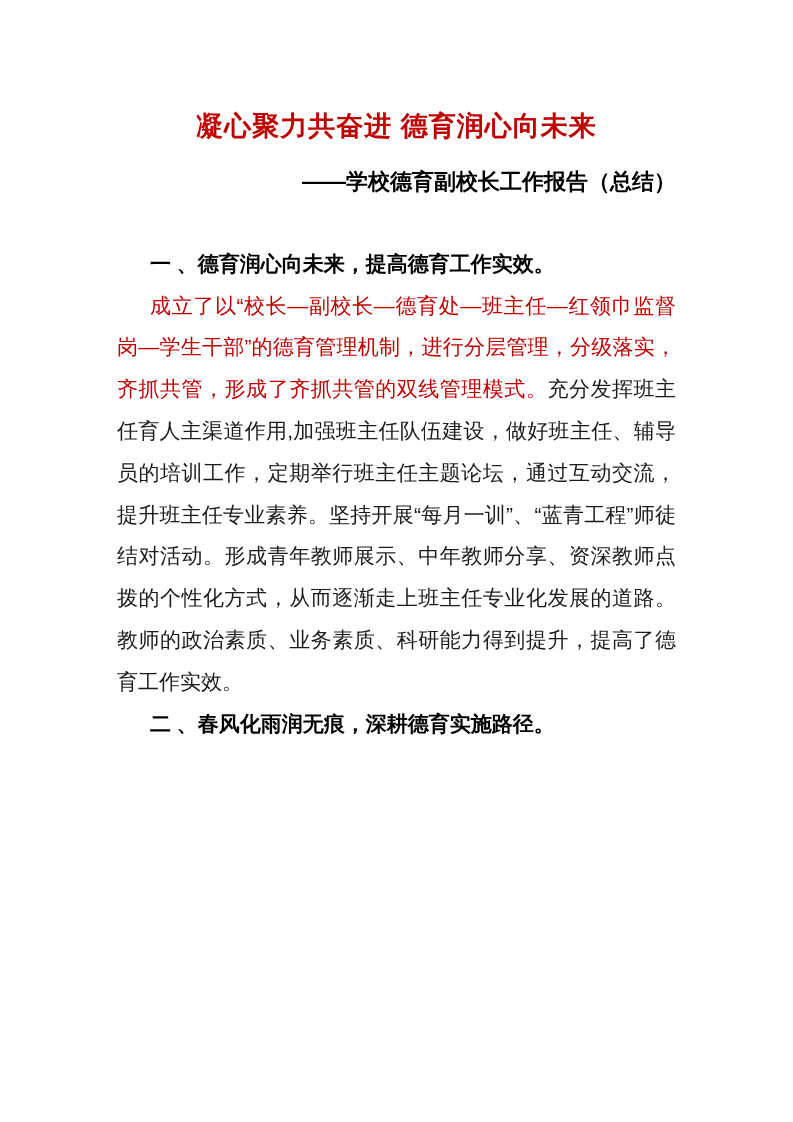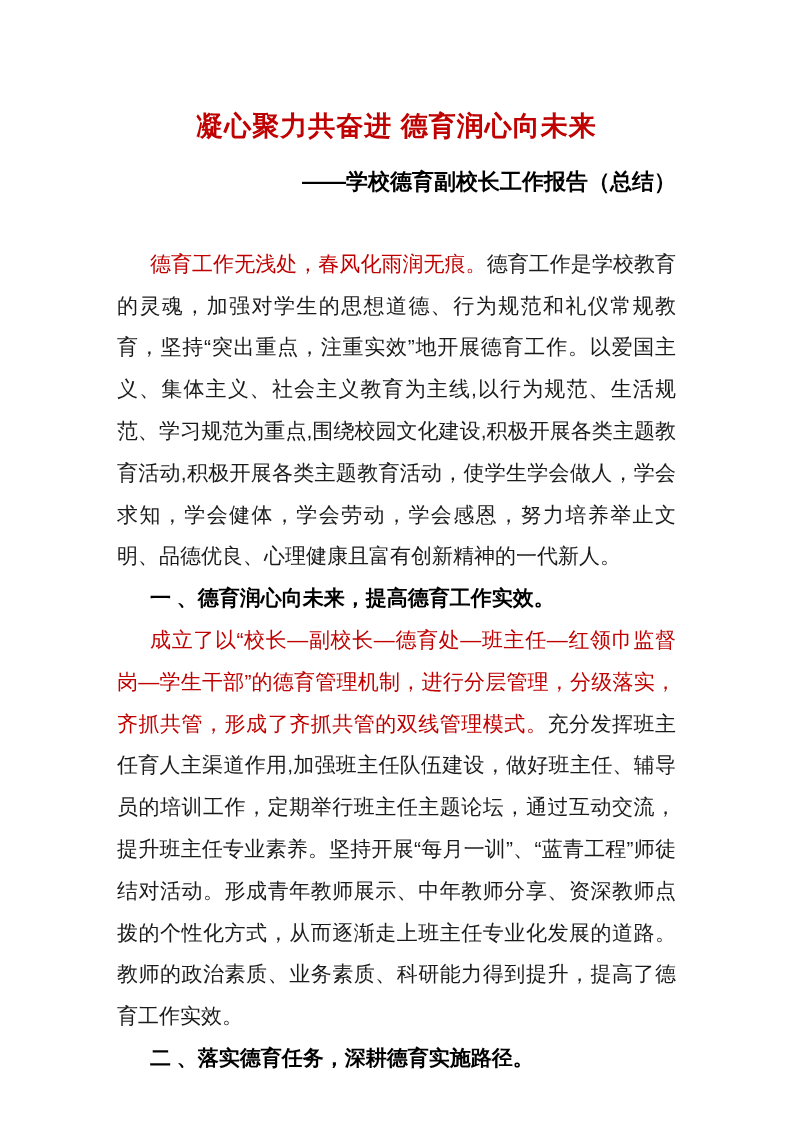--- a/index.html
+++ b/index.html
@@ -62,23 +62,22 @@
 <body>
 
 <div class="page">
 
   <h1 class="doc-title">凝心聚力共奋进 德育润心向未来</h1>
 
   <h2 class="doc-subtitle">——学校德育副校长工作报告（总结）</h2>
 
   <div class="doc-body">
 
-    <p class="para"><span class="red-text">德育工作无浅处，春风化雨润无痕。</span><span>德育工作是学校教育的灵魂，加强对学生的思想道德、行为规范和礼仪常规教育，坚持“突出重点，注重实效”地开展德育工作。以爱国主义、集体主义、社会主义教育为主线,以行为规范、生活规范、学习规范为重点,围绕校园文化建设,积极开展各类主题教育活动,积极开展各类主题教育活动，使学生学会做人，学会求知，学会健体，学会劳动，学会感恩，努力培养举止文明、品德优良、心理健康且富有创新精神的一代新人。</span></p>
 
     <p class="para heading">一 、德育润心向未来，提高德育工作实效。</p>
 
     <p class="para"><span class="red-text">成立了以“校长—副校长—德育处—班主任—红领巾监督岗—学生干部”的德育管理机制，进行分层管理，分级落实，齐抓共管，形成了齐抓共管的双线管理模式。</span><span>充分发挥班主任育人主渠道作用,加强班主任队伍建设，做好班主任、辅导员的培训工作，定期举行班主任主题论坛，通过互动交流，提升班主任专业素养。坚持开展“每月一训”、“蓝青工程”师徒结对活动。形成青年教师展示、中年教师分享、资深教师点拨的个性化方式，从而逐渐走上班主任专业化发展的道路。教师的政治素质、业务素质、科研能力得到提升，提高了德育工作实效。</span></p>
 
-    <p class="para heading">二 、落实德育任务，深耕德育实施路径。</p>
+    <p class="para heading">二 、春风化雨润无痕，深耕德育实施路径。</p>
 
   </div>
 
 </div>
 
 </body></html>

